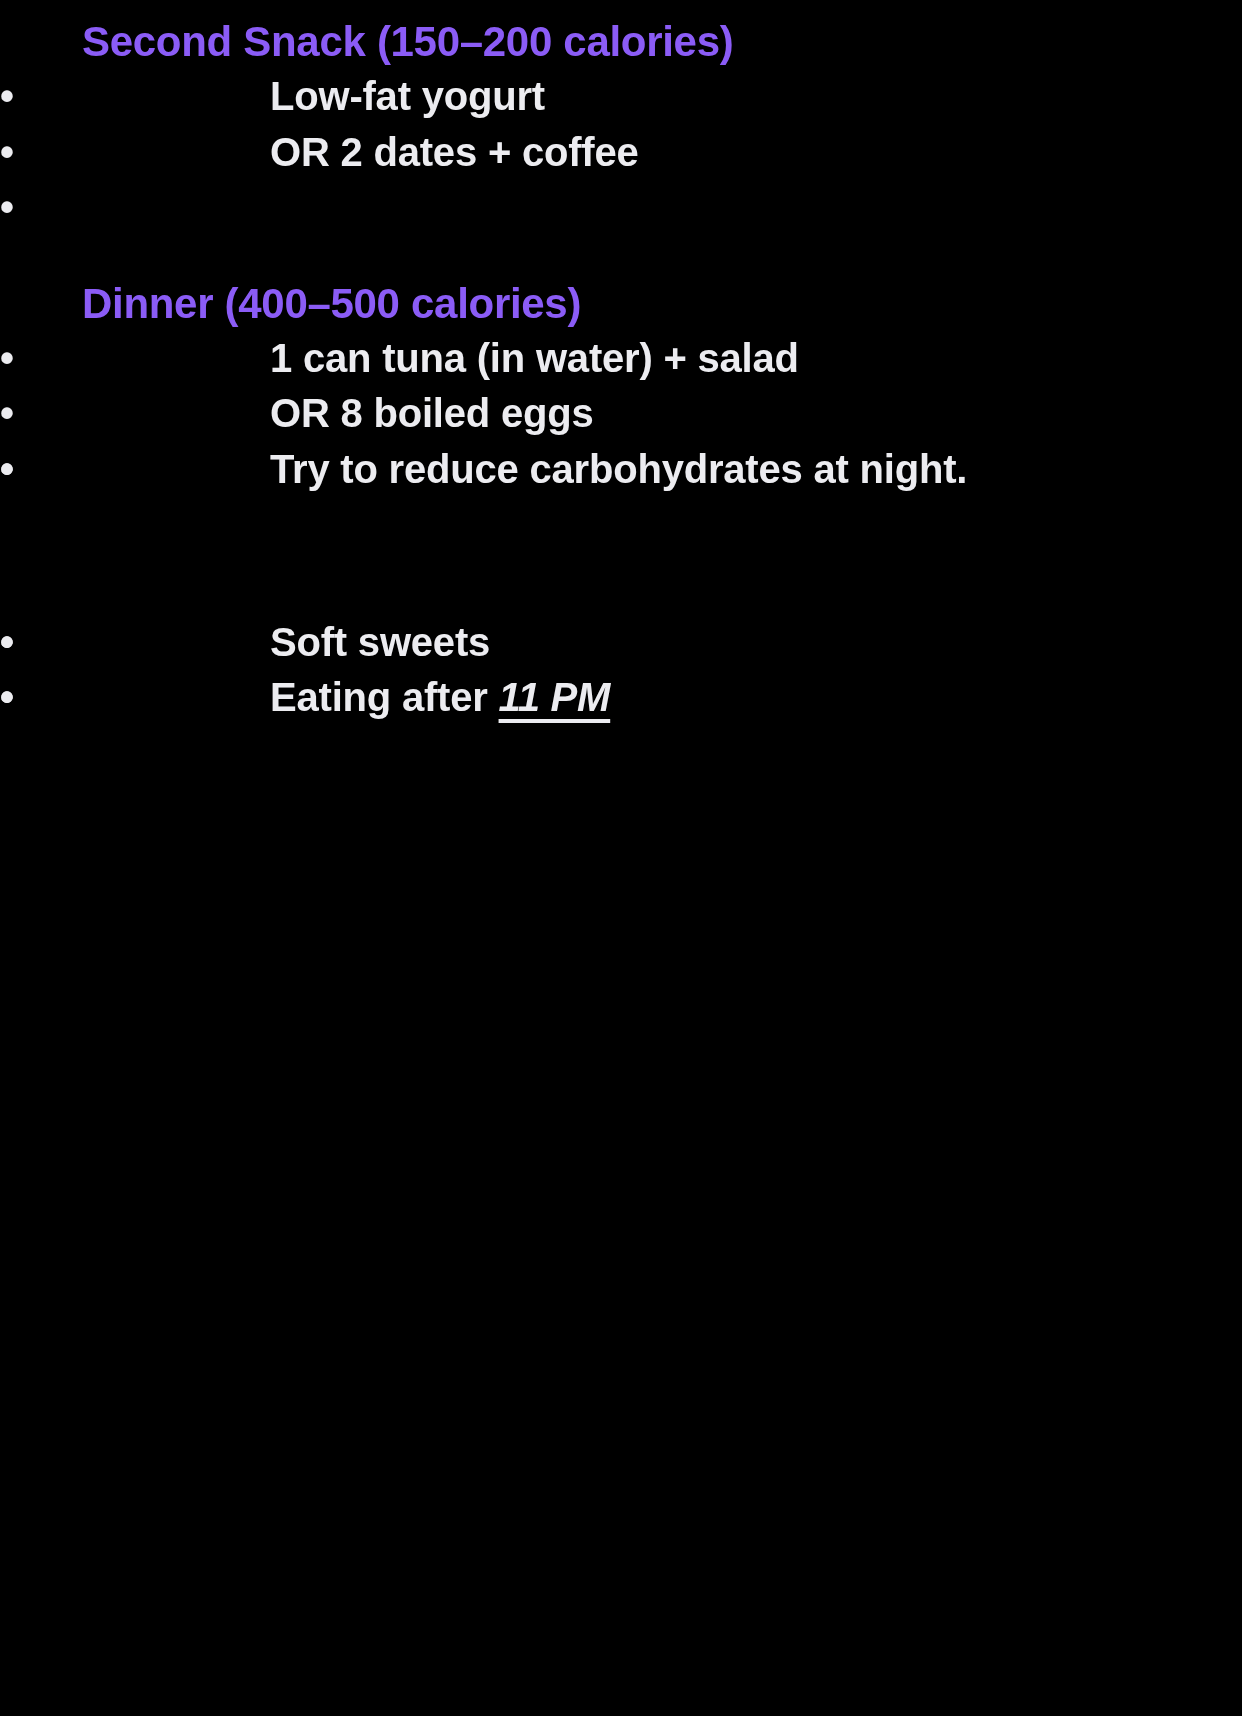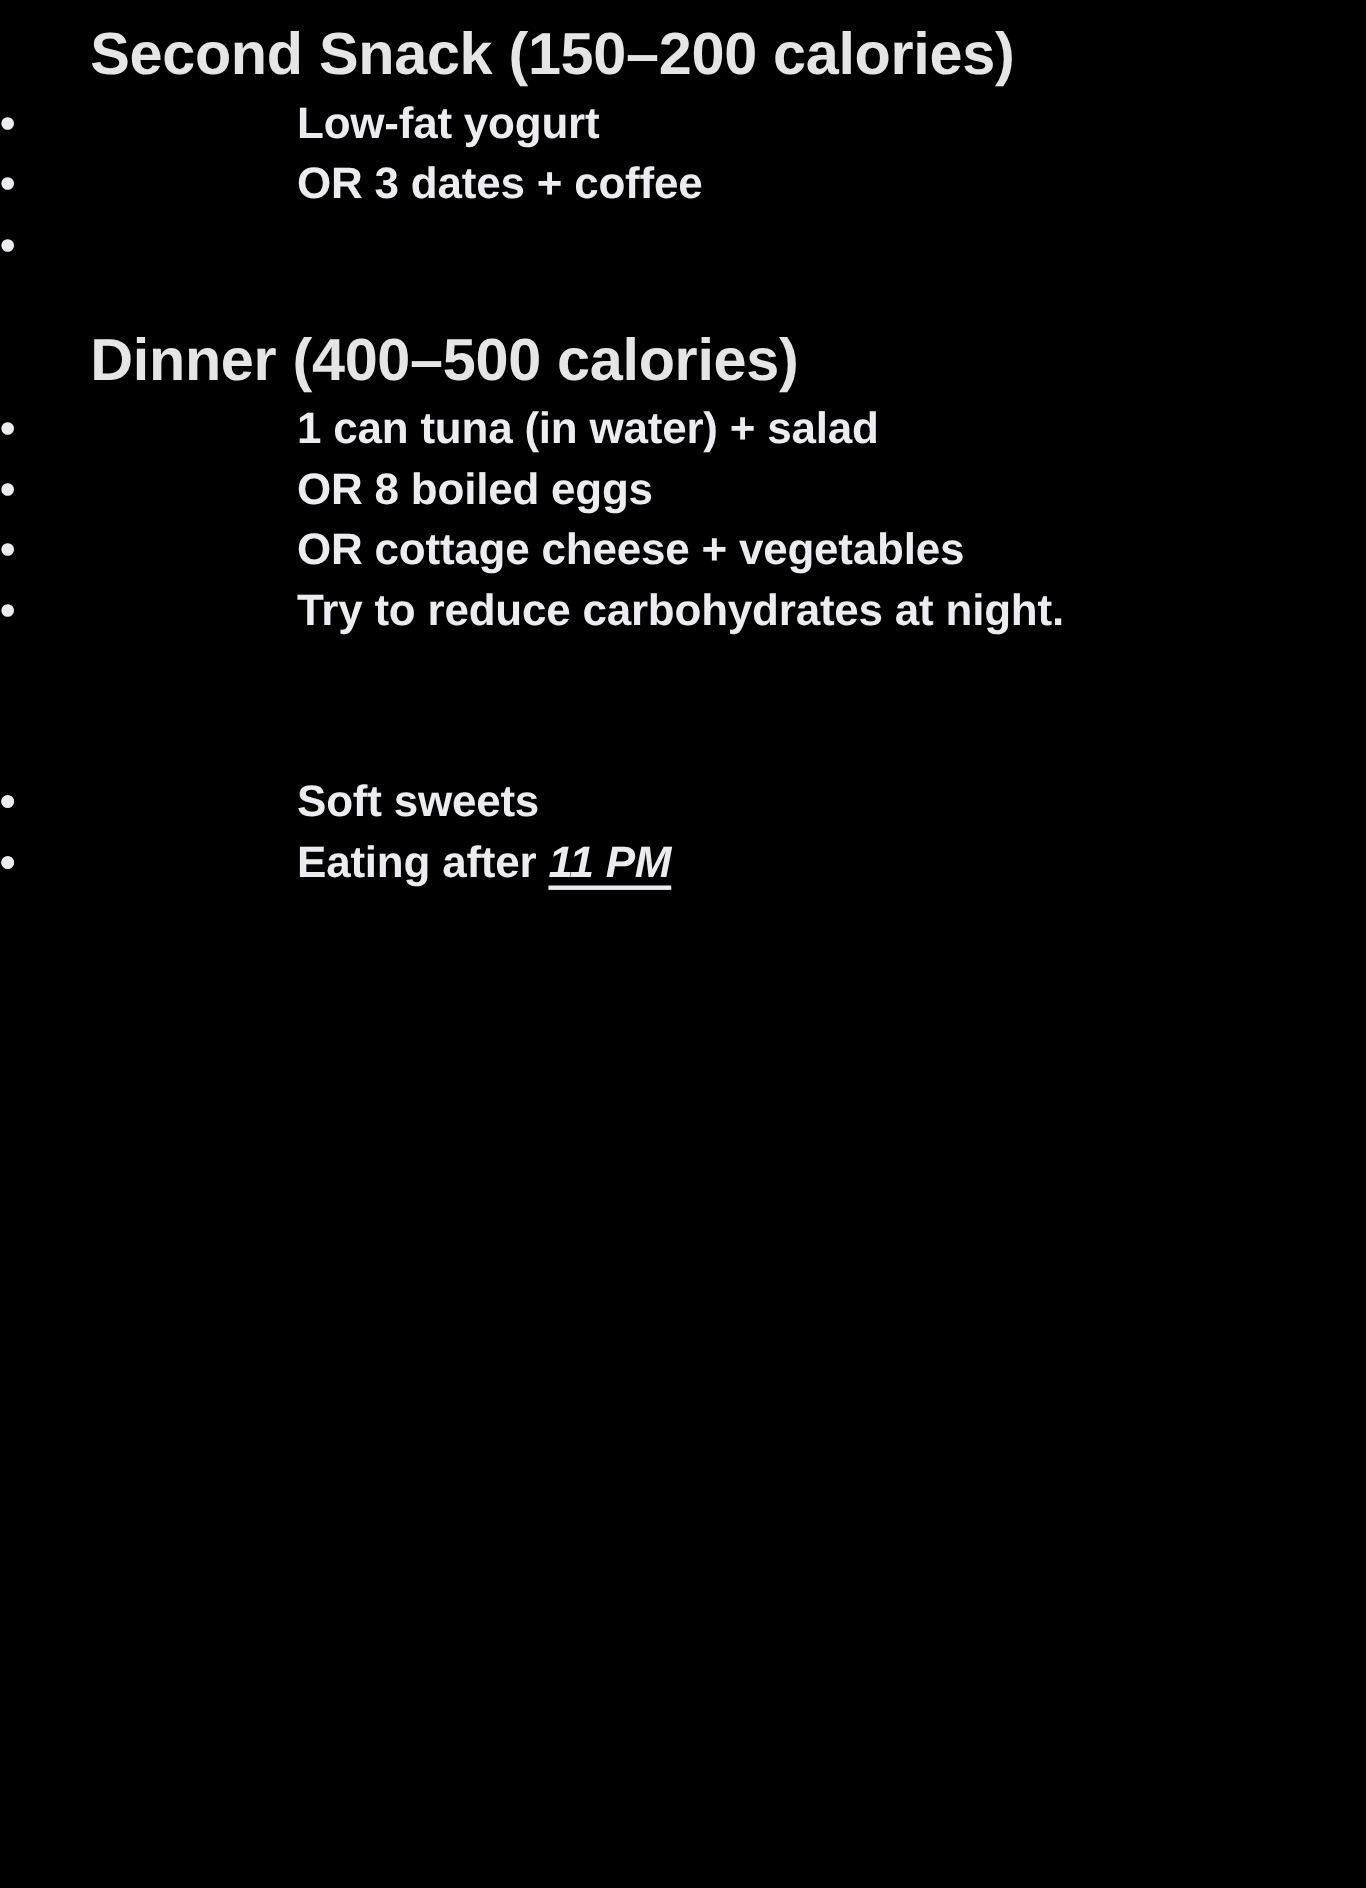--- a/index.html
+++ b/index.html
@@ -18,25 +18,25 @@
     width: 1242px;
     min-height: 1716px;
     box-sizing: border-box;
     padding: 14px 0 0 0;
     position: relative;
   }
   .section {
     margin: 0;
   }
   .section-title {
-    font-size: 54px;
+    font-size: 42px;
     font-weight: 700;
     line-height: 1.32;
     letter-spacing: -0.3px;
-    color: #e5e5e5;
+    color: #8b5cf6;
     padding-left: 82px;
     padding-right: 36px;
     margin: 0;
   }
   .bullets {
     list-style: none;
     margin: 0;
     padding: 0;
   }
   .bullet {
@@ -79,21 +79,21 @@
 
   <div class="section">
     <div class="section-title">Second Snack (150–200 calories)</div>
     <ul class="bullets">
       <li class="bullet">
         <span class="dot">•</span>
         <span class="btext">Low-fat yogurt</span>
       </li>
       <li class="bullet">
         <span class="dot">•</span>
-        <span class="btext">OR 3 dates + coffee</span>
+        <span class="btext">OR 2 dates + coffee</span>
       </li>
       <li class="bullet">
         <span class="dot">•</span>
       </li>
     </ul>
   </div>
 
   <div class="gap-md"></div>
 
   <div class="section">
@@ -102,21 +102,20 @@
       <li class="bullet">
         <span class="dot">•</span>
         <span class="btext">1 can tuna (in water) + salad</span>
       </li>
       <li class="bullet">
         <span class="dot">•</span>
         <span class="btext">OR 8 boiled eggs</span>
       </li>
       <li class="bullet">
         <span class="dot">•</span>
-        <span class="btext">OR cottage cheese + vegetables</span>
       </li>
       <li class="bullet">
         <span class="dot">•</span>
         <span class="btext">Try to reduce carbohydrates at night.</span>
       </li>
     </ul>
   </div>
 
   <div class="gap-lg"></div>
 

